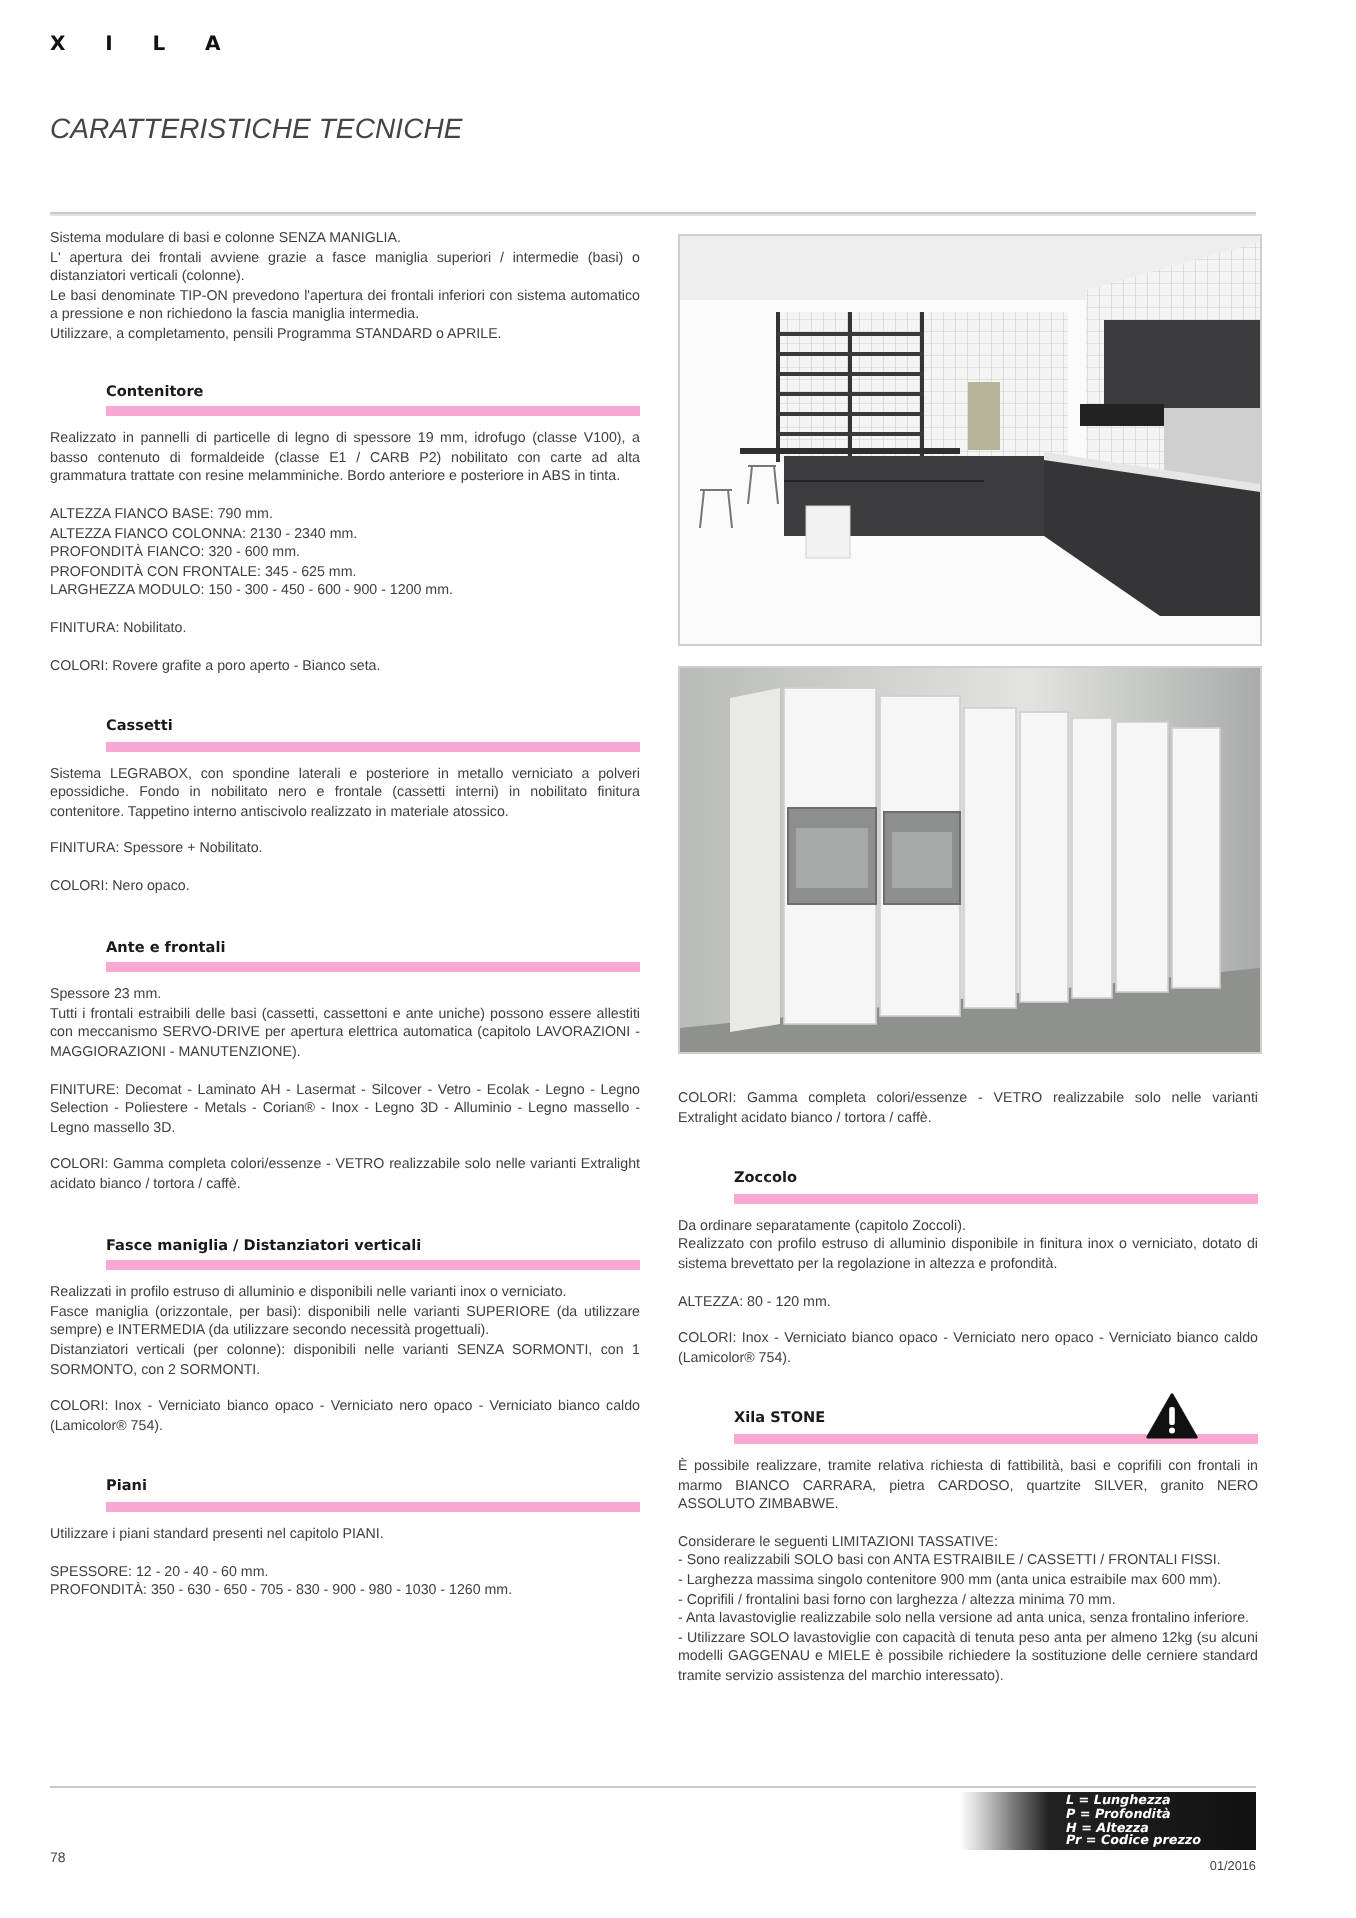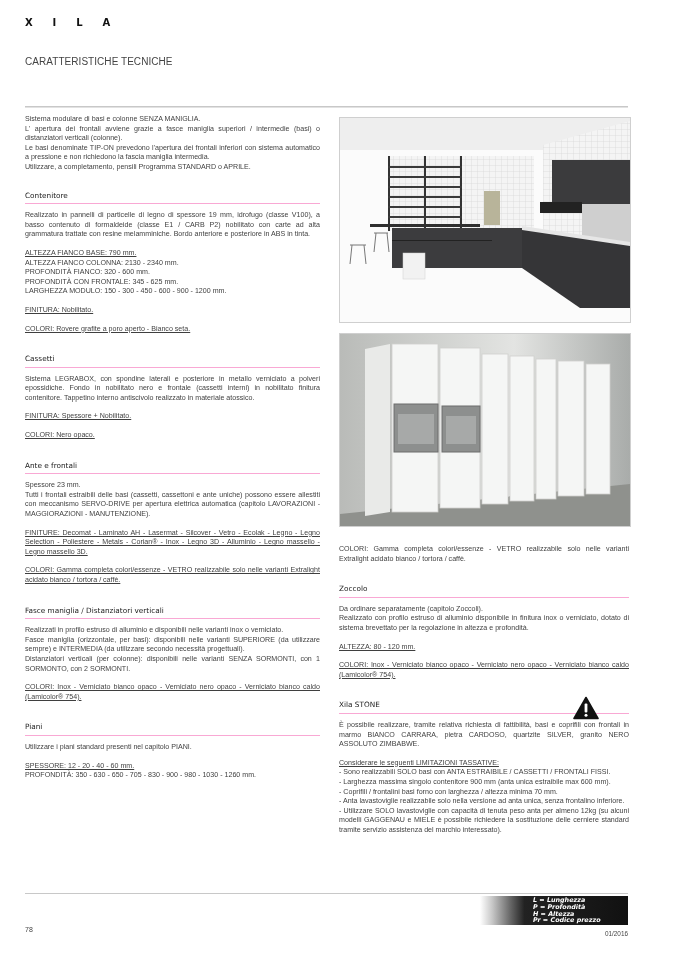--- a/index.html
+++ b/index.html
@@ -1,31 +1,31 @@
 <!DOCTYPE html>
 <html><head>
 <meta charset="utf-8">
 <style>
   html, body { margin: 0; padding: 0; background: #ffffff; }
   body { width: 678px; height: 959px; position: relative; overflow: hidden;
          font-family: "Liberation Sans", sans-serif; color: #3a3a3a; }
   .brand { position: absolute; left: 25px; top: 17px; font-family: "DejaVu Sans", sans-serif;
            font-weight: bold; font-size: 10px; letter-spacing: 8.2px; color: #111; }
-  .doc-title { position: absolute; left: 25px; top: 56px; font-size: 10px; color: #444; letter-spacing: 0.05px; }
+  .doc-title { position: absolute; left: 25px; top: 56px; font-size: 14px; color: #444; letter-spacing: 0.05px; font-style: italic; }
   .top-rule { position: absolute; left: 25px; top: 106px; width: 603px; height: 1px; background: #c8c8c8; border-bottom: 1px solid #e2e2e2; }
   .bottom-rule { position: absolute; left: 25px; top: 893px; width: 603px; height: 1px; background: #c8c8c8; }
 
   .col { position: absolute; font-size: 7.1px; line-height: 9.6px; color: #3f3f3f; }
   .col-left { left: 25px; top: 115px; width: 295px; }
   .col-right { left: 339px; top: 545px; width: 290px; }
   .col p { margin: 0; text-align: justify; }
-  .col p.gap { margin-top: 9px; text-decoration: underline; }
+  .col p.gap { margin-top: 9px; }
   .section { position: relative; }
-  .sec-head { font-family: "DejaVu Sans", sans-serif; font-weight: normal; font-size: 7.3px; color: #1a1a1a;
-              padding-bottom: 3px; border-bottom: 1px solid #f9a8d4; margin-bottom: 7px; }
+  .sec-head { font-family: "DejaVu Sans", sans-serif; font-weight: bold; font-size: 7.3px; color: #1a1a1a;
+              padding-bottom: 3px; border-bottom: 5px solid #f9a8d4; margin-bottom: 7px; margin-left: 28px; }
   .intro { margin-bottom: 18px; }
   .section { margin-bottom: 20px; }
 
   .photo { position: absolute; left: 339px; width: 290px; border: 1px solid #cfcfcf; overflow: hidden; }
   .photo-1 { top: 117px; height: 204px; background: #fafafa; }
   .photo-2 { top: 333px; height: 192px; background: #cfd1cf; }
 
   .warn { position: absolute; left: 573px; top: 696px; width: 26px; height: 24px; }
 
   .legend { position: absolute; left: 480px; top: 896px; width: 148px; height: 29px;

